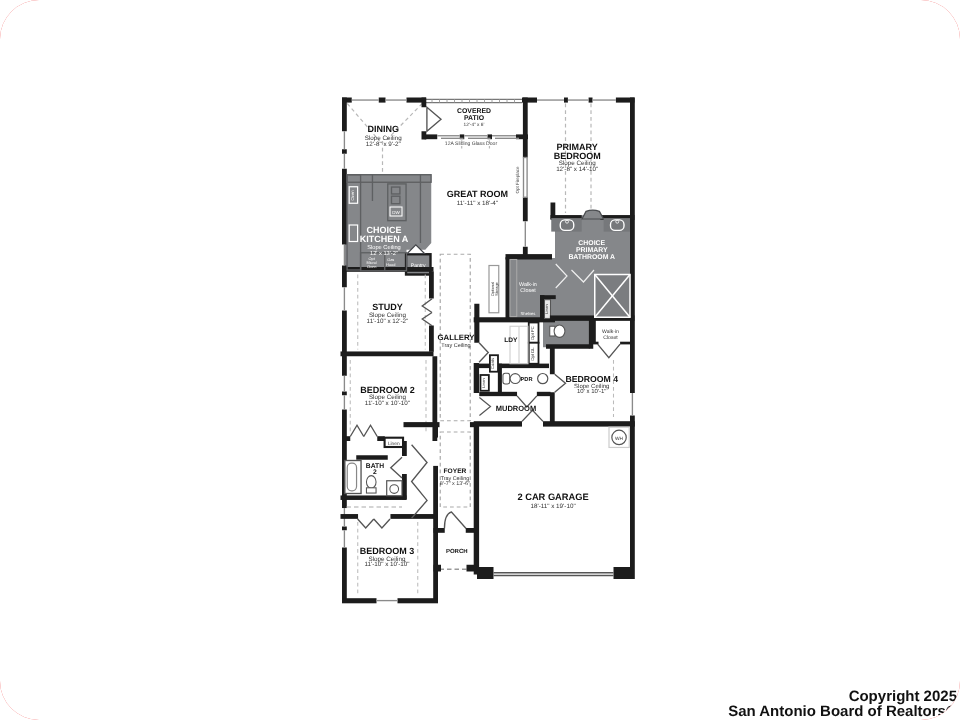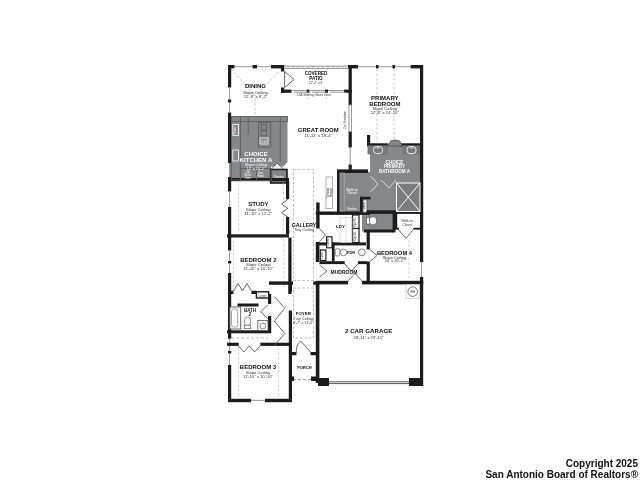--- a/index.html
+++ b/index.html
@@ -1,16 +1,16 @@
 <!DOCTYPE html>
 <html><head>
 <meta charset="utf-8">
 <style>
   html,body{margin:0;padding:0;background:#ffffff;}
-  #page{width:640px;height:480px;position:relative;background:#ef4444;overflow:hidden;}
+  #page{width:640px;height:480px;position:relative;background:#ef4444;overflow:hidden;border-radius:26px;}
   svg{position:absolute;top:0;left:0;}
   text{font-family:"Liberation Sans", sans-serif;}
 </style>
 </head>
 <body>
 <div id="page">
 <svg width="640" height="480" viewBox="0 0 640 480">
 <defs>
 </defs>
 

